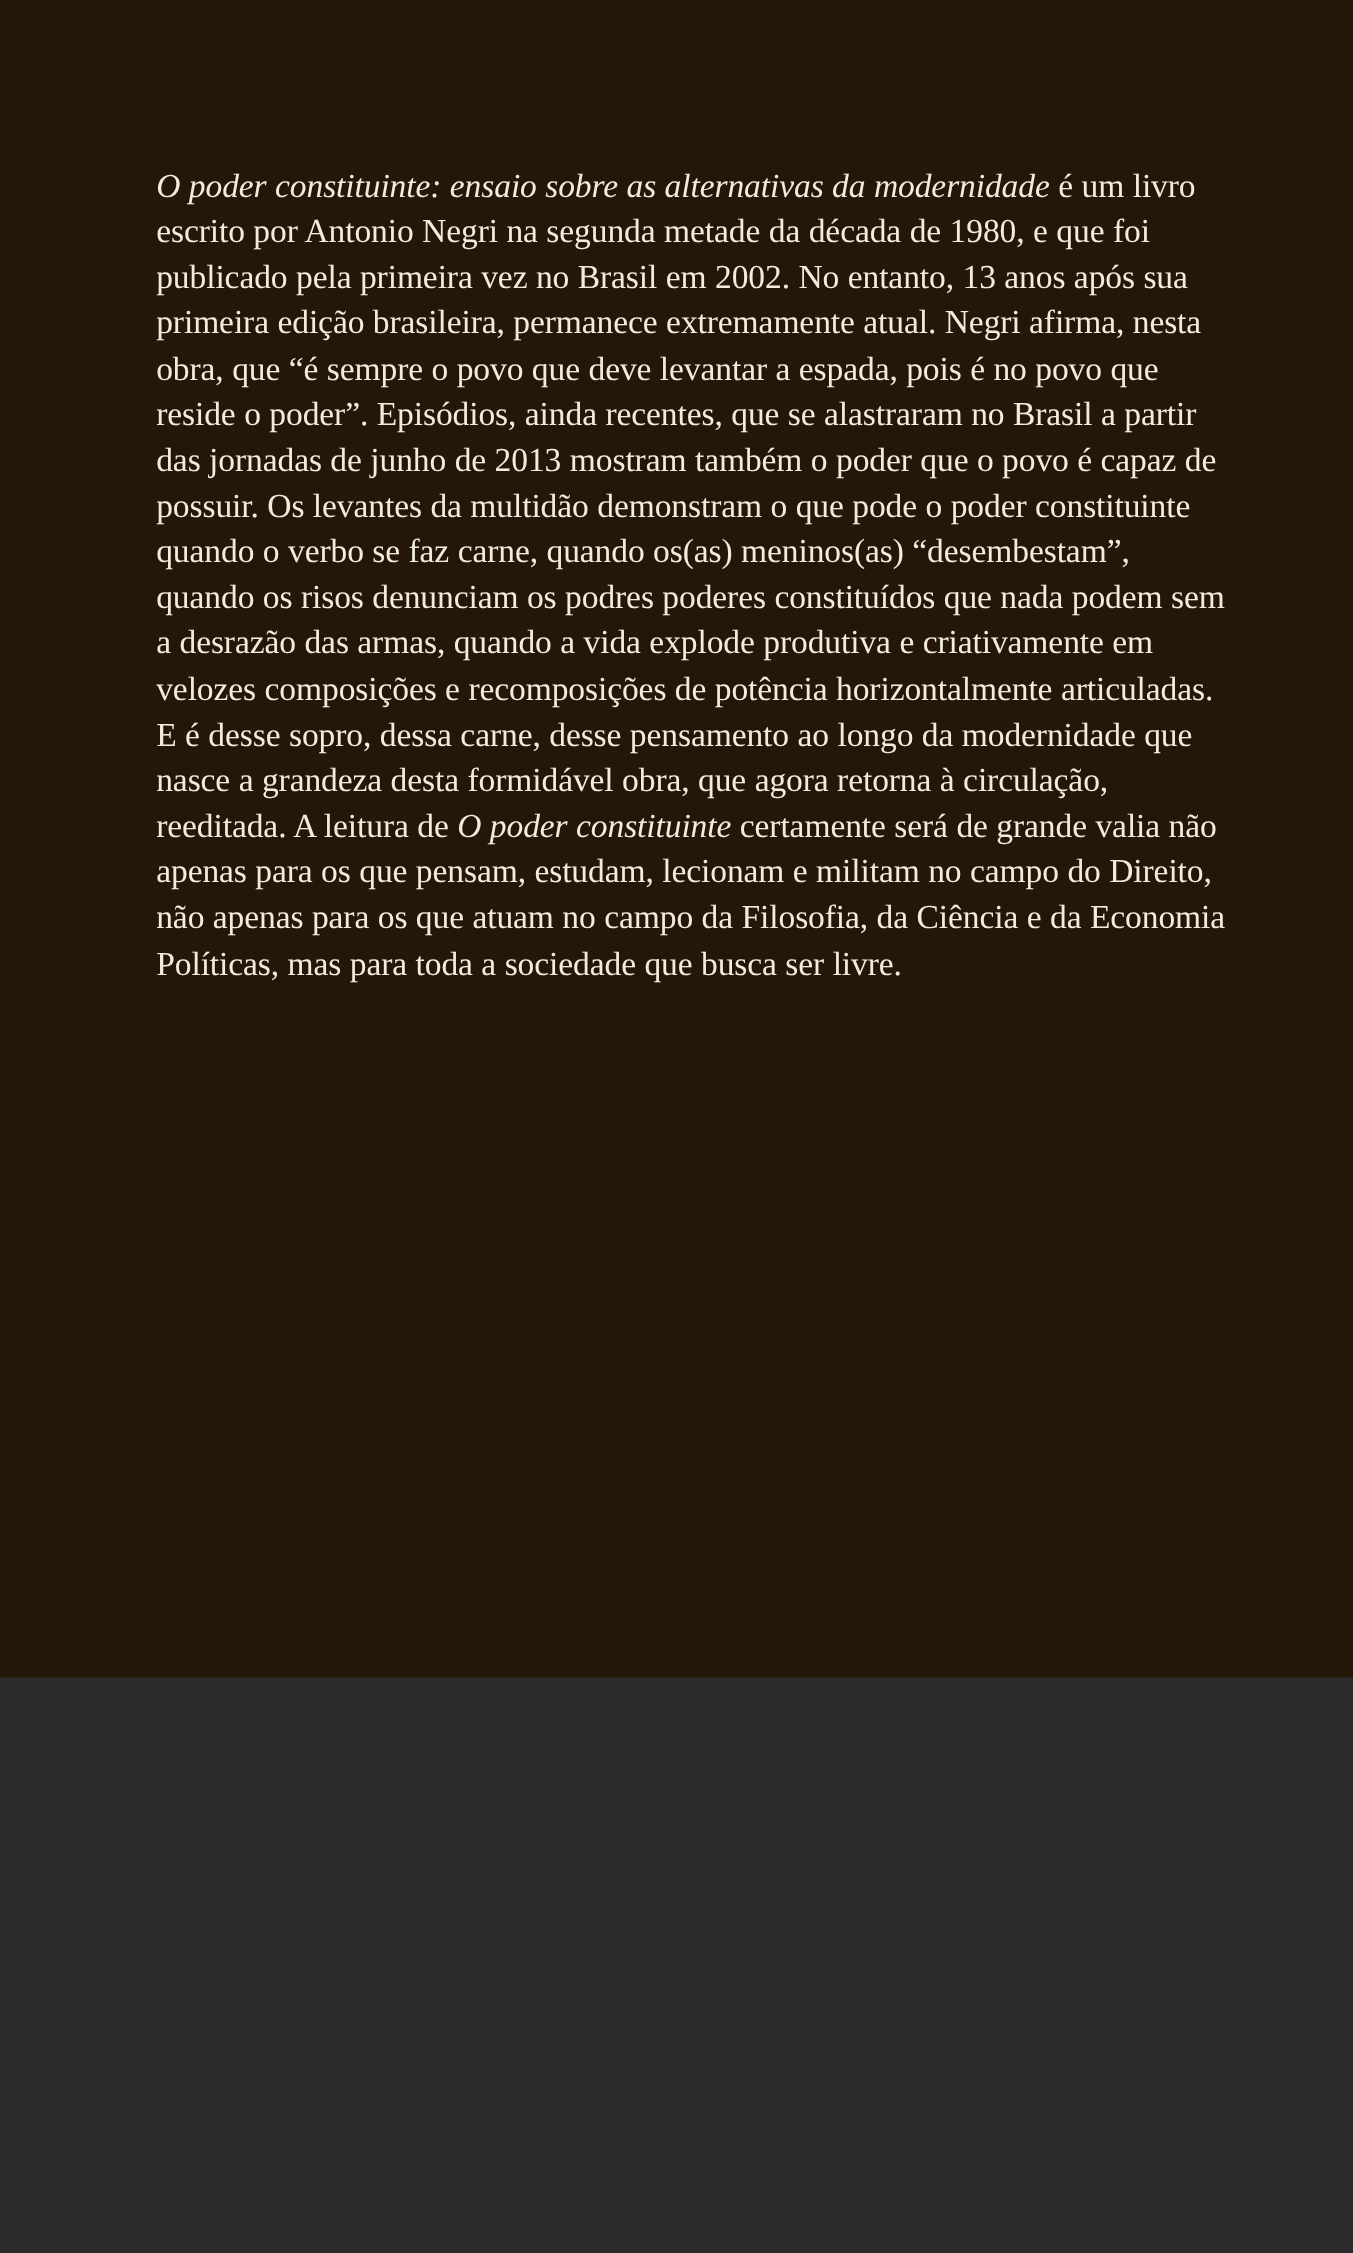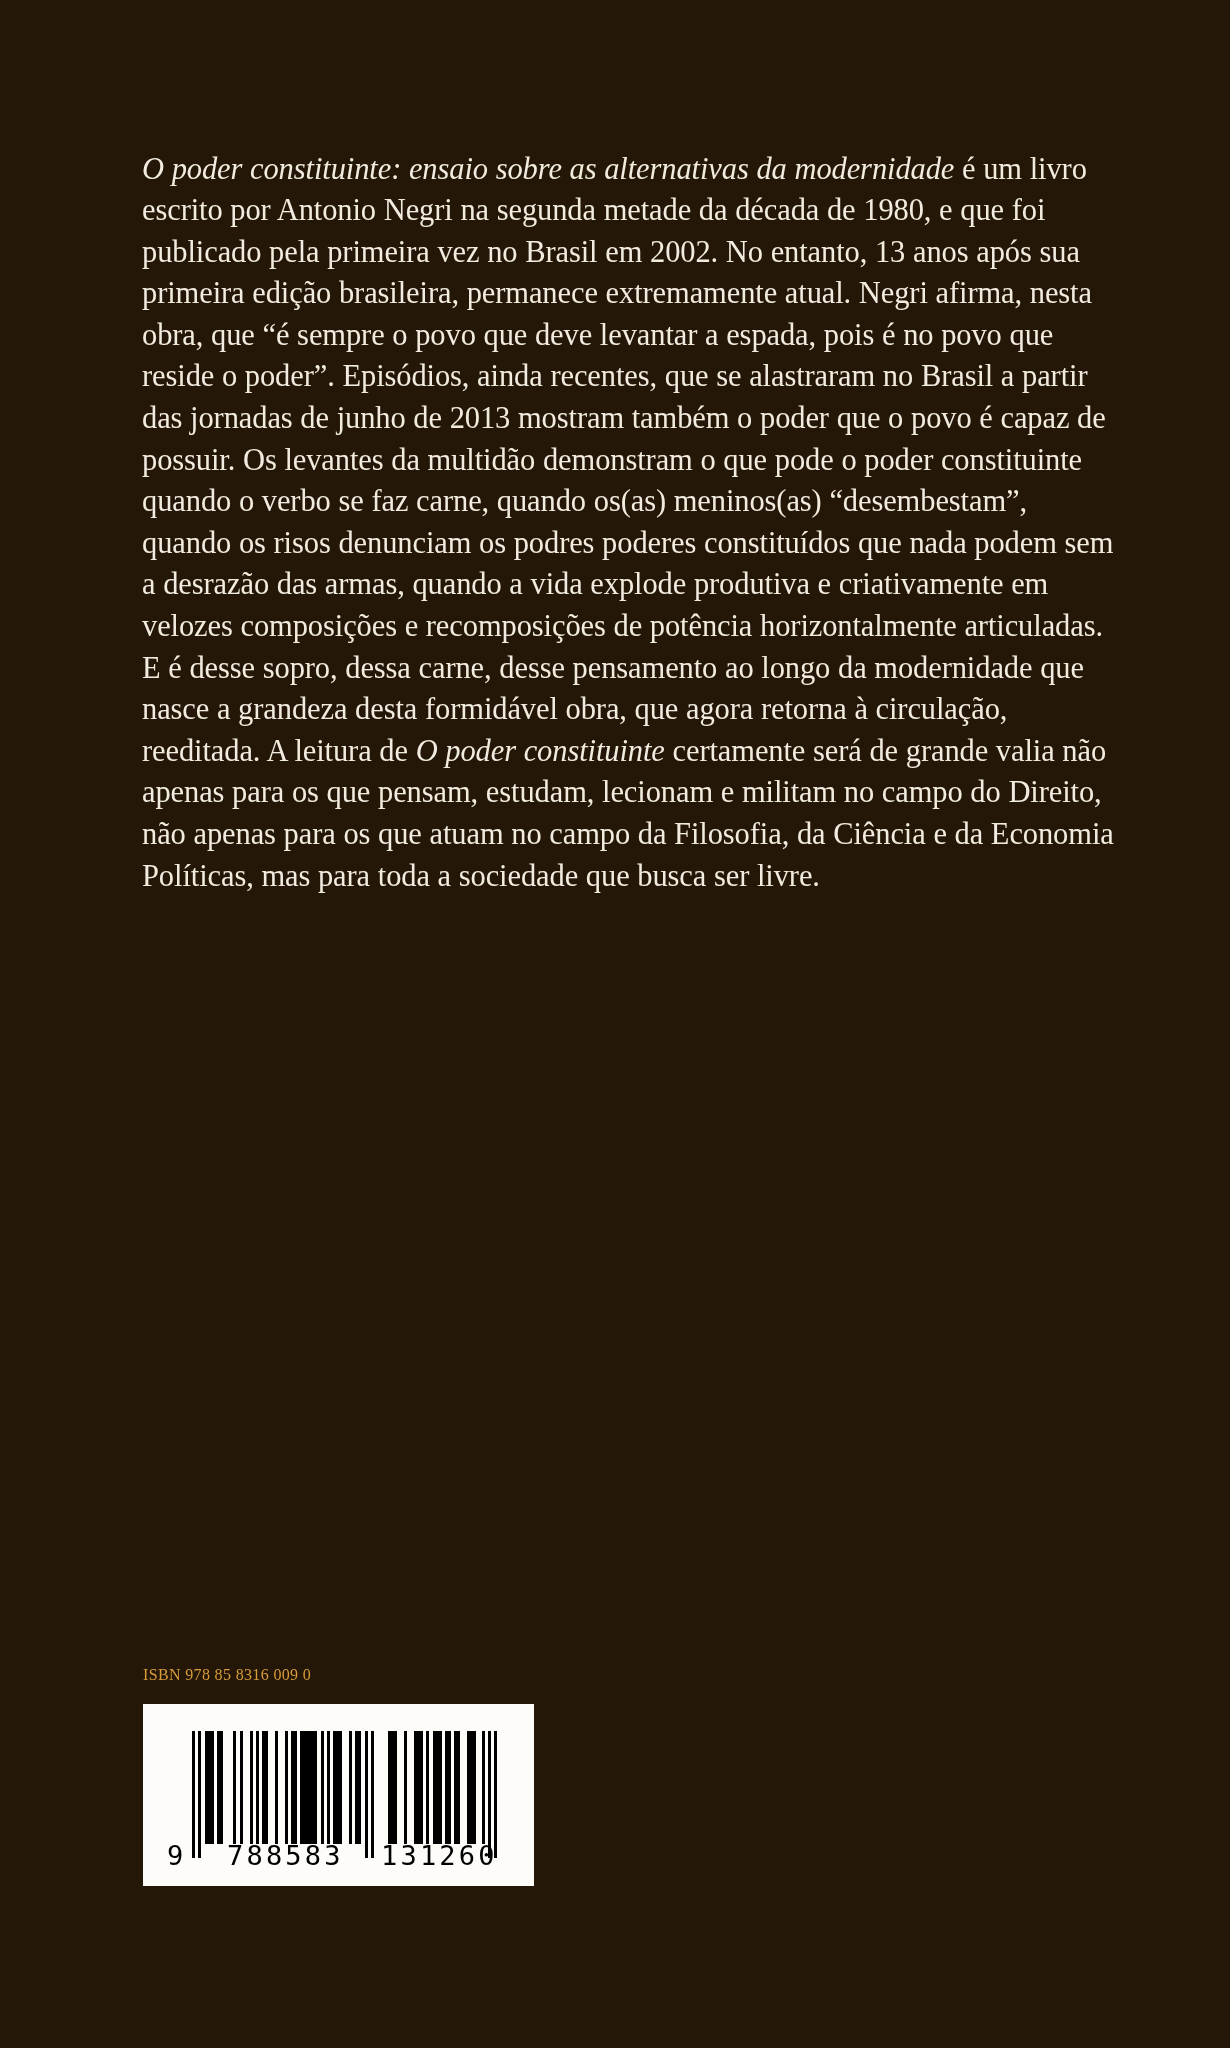--- a/index.html
+++ b/index.html
@@ -9,21 +9,21 @@
   }
 
   body {
     background: #2b2b2b;
     font-family: "Liberation Serif", "DejaVu Serif", serif;
   }
 
   #back-cover {
     position: relative;
     width: 1230px;
-    height: 2048px;
+    height: 1525px;
     background: #241708;
     overflow: hidden;
     box-sizing: border-box;
   }
 
   
   #blurb {
     position: absolute;
     left: 142px;
     top: 118px;

